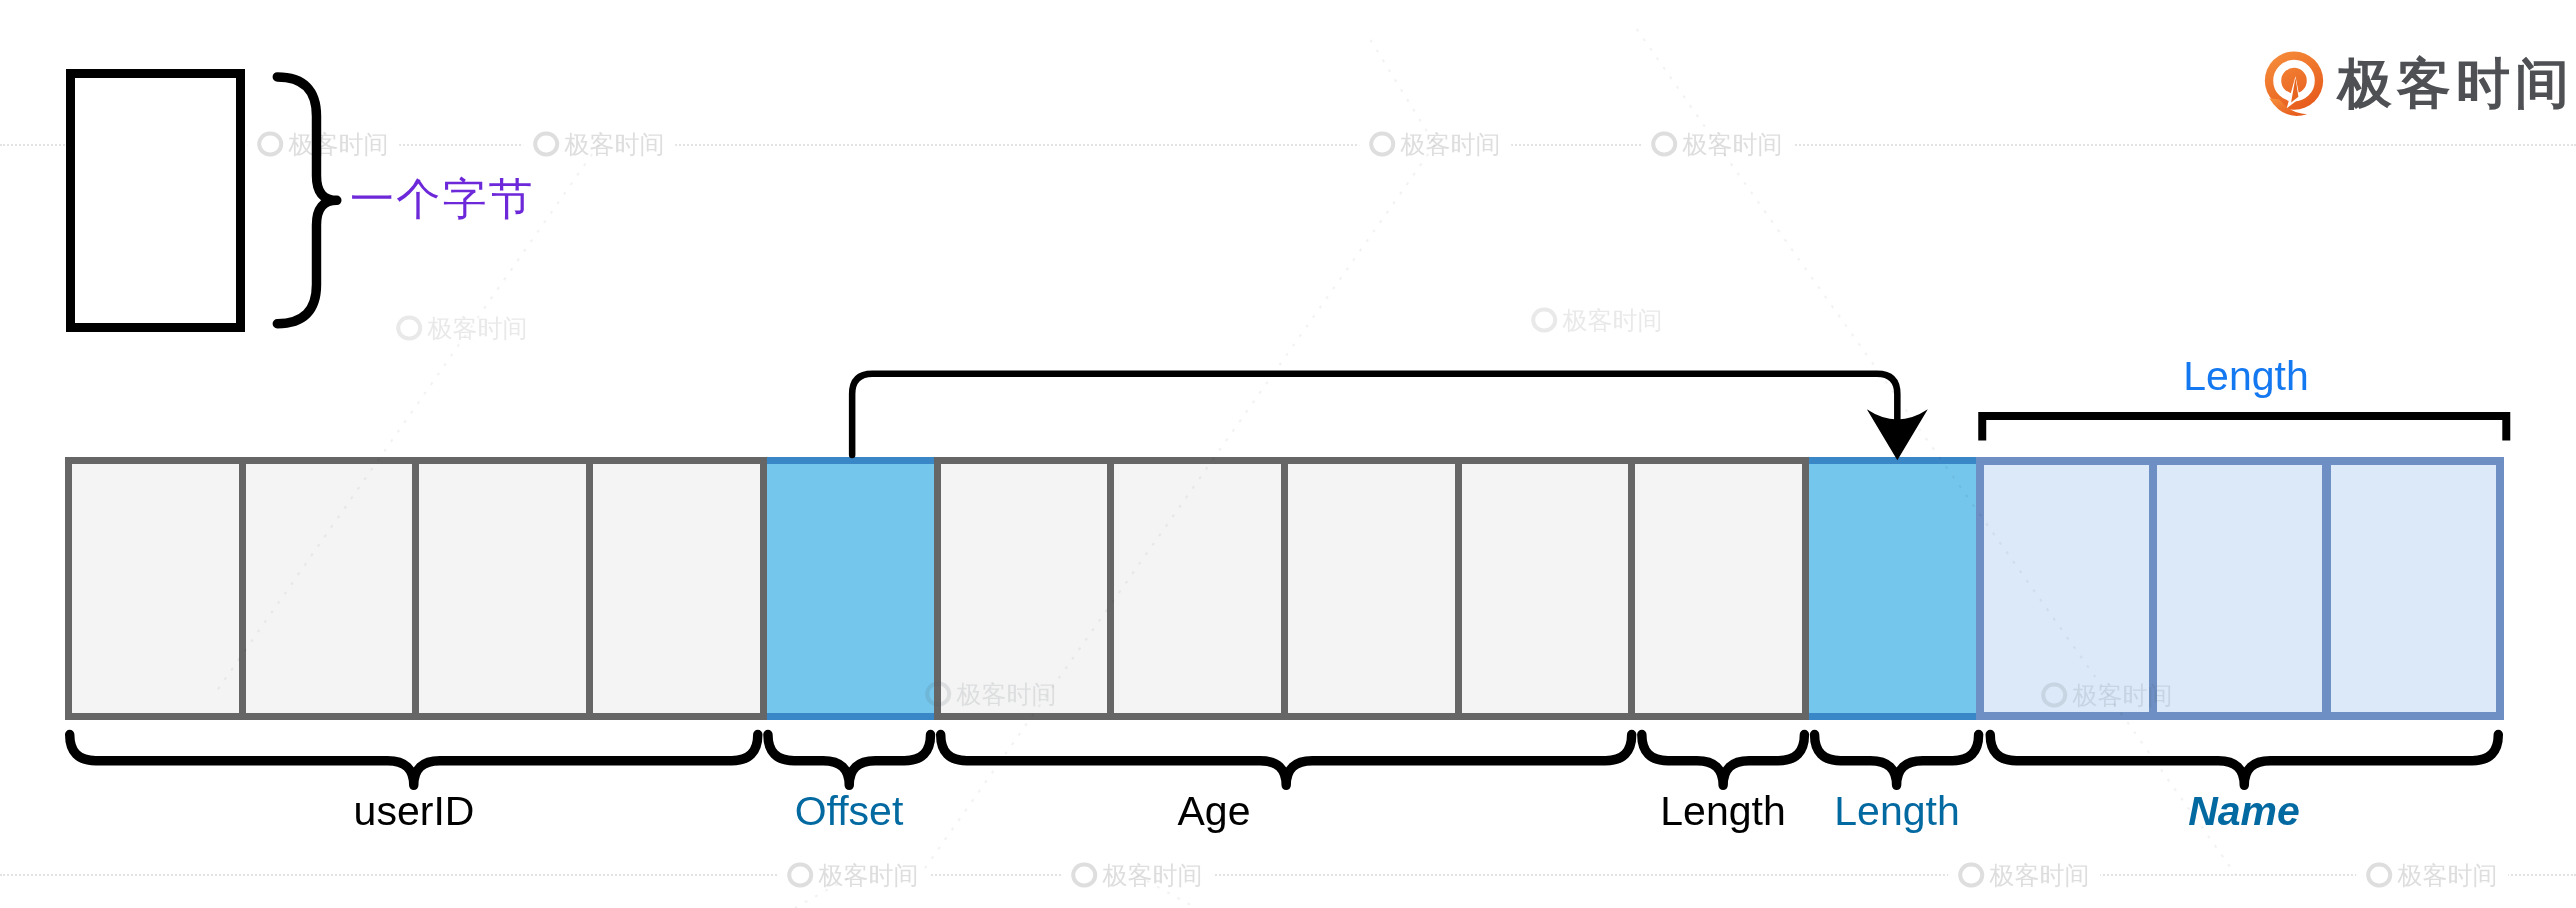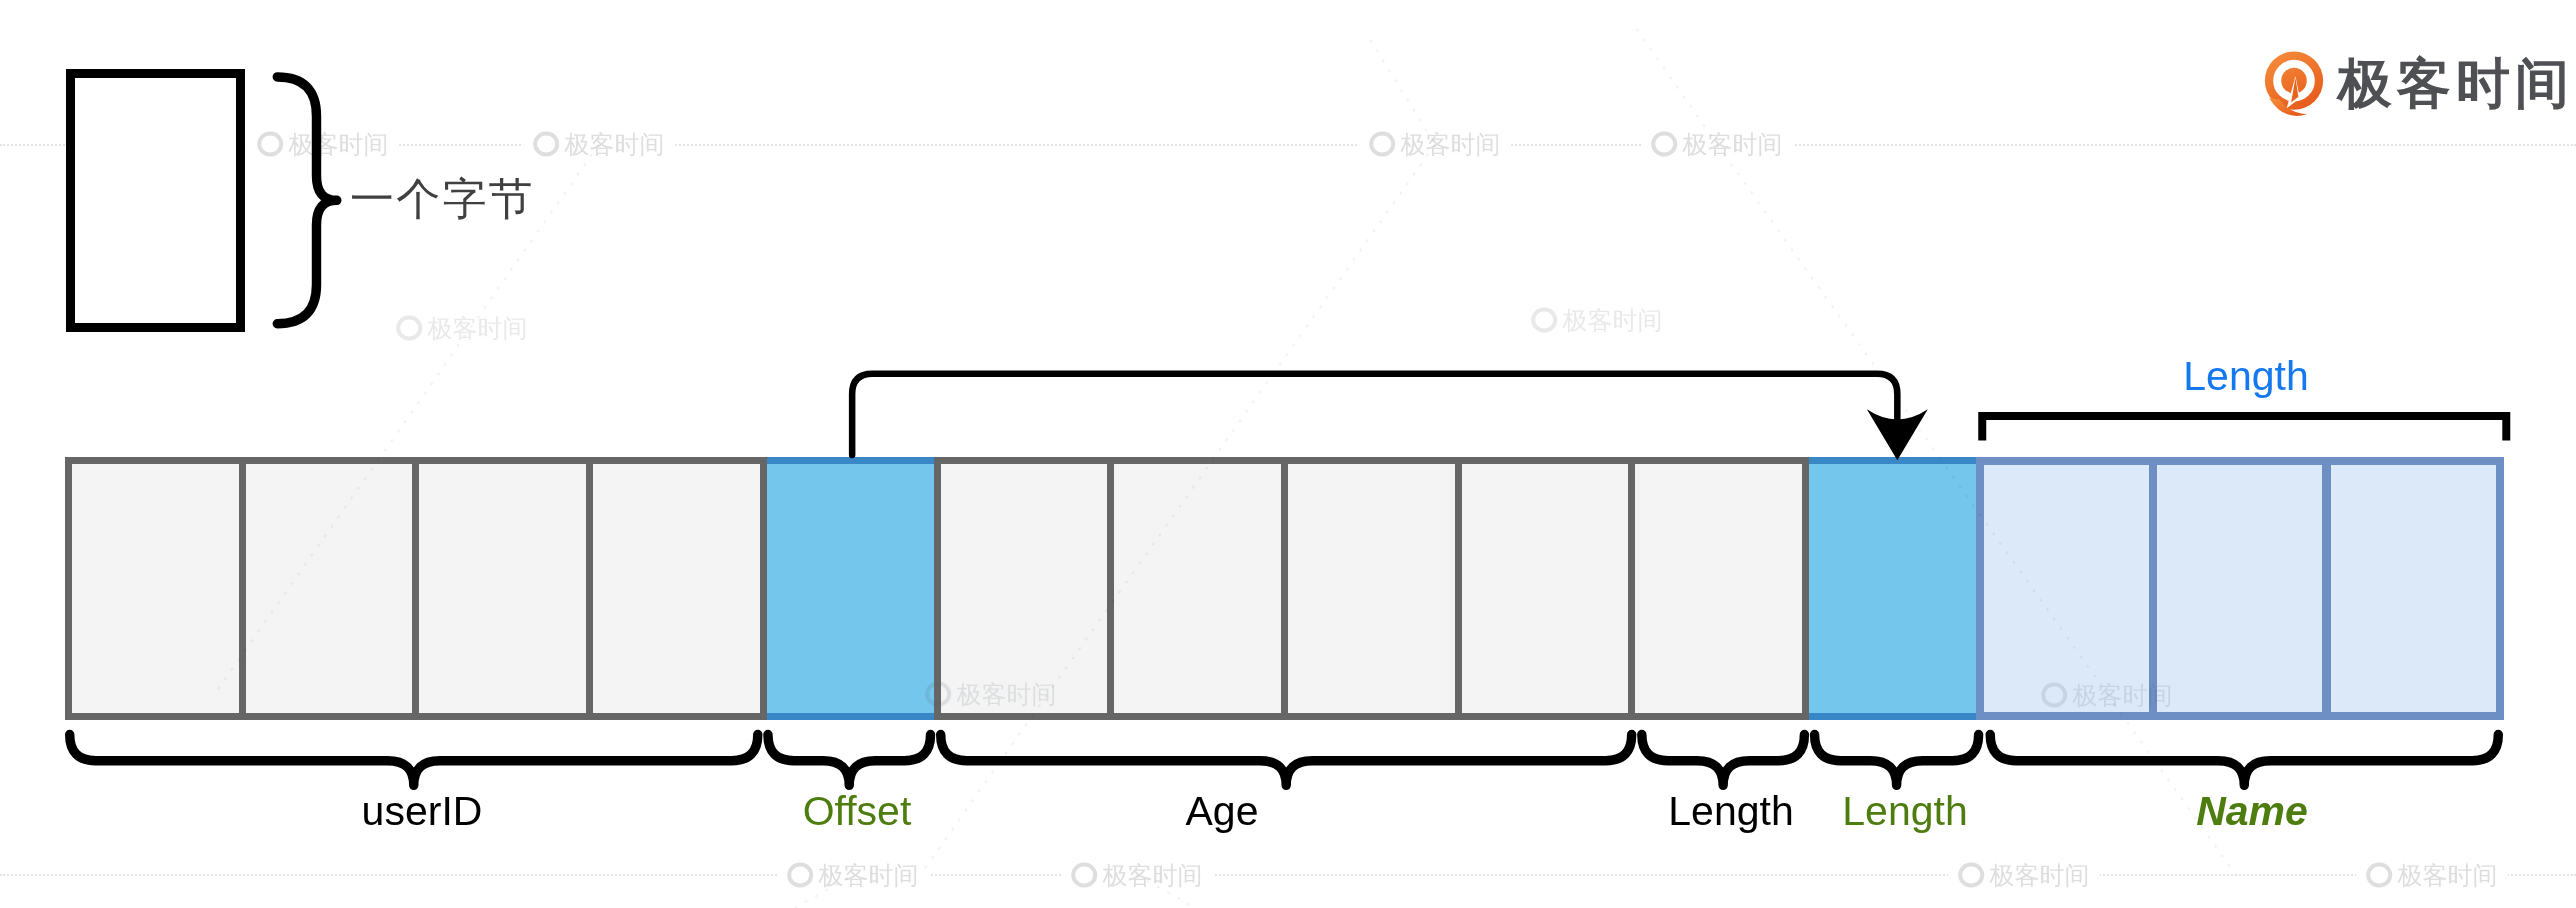--- a/index.html
+++ b/index.html
@@ -13,39 +13,39 @@
   .stamp--bare{background:transparent;color:rgba(120,120,120,0.16);}
   .stamp--incell{background:transparent;color:rgba(80,90,100,0.14);z-index:5;}
   .wm-ring{display:inline-block;width:17.4px;height:17.4px;border:4.4px solid currentColor;border-radius:50%;}
 
   
   #overlay{position:absolute;left:0;top:0;z-index:4;pointer-events:none;}
 
   
   .legend-box{position:absolute;left:66px;top:69px;width:179px;height:263px;
               box-sizing:border-box;border:9.4px solid #000;background:#fff;z-index:3;}
-  .legend-label{position:absolute;left:350px;top:170px;font-size:44px;color:#404040;letter-spacing:2.2px;z-index:4;}
+  .legend-label{position:absolute;left:350px;top:170px;font-size:44px;color:#6d28d9;letter-spacing:2.2px;z-index:4;}
 
   
   .logo{position:absolute;left:2259px;top:48px;display:flex;align-items:center;z-index:4;}
   .logo-text{font-size:54px;font-weight:700;color:#4e5054;letter-spacing:5.1px;margin-left:8.7px;}
 
   
   .row{position:absolute;left:65px;top:457px;display:flex;z-index:3;}
   .cell{position:relative;width:181px;height:263px;box-sizing:border-box;margin-left:-7.3px;
         border:7.3px solid #666666;background:#f4f4f4;}
   .cell:first-child{margin-left:0;}
   .cell.gray{z-index:2;}
   .cell.cyan{background:#74c6ec;border-color:#3a87c8;z-index:1;}
   .cell.name{background:#dbe9f9;border-color:#6d8fc3;border-width:8px;z-index:3;}
 
   
   .flabel{position:absolute;transform:translateX(-50%);top:788px;font-size:41px;color:#000;
-          white-space:nowrap;z-index:4;margin-left:8px;}
-  .flabel.blue{color:#4d7c0f;}
+          white-space:nowrap;z-index:4;}
+  .flabel.blue{color:#0369a1;}
   .flabel.bold{font-weight:700;font-style:italic;}
   .top-length{position:absolute;transform:translateX(-50%);left:2246px;top:353px;font-size:41px;
               color:#1478f0;z-index:4;}
 </style>
 </head>
 <body>
 
 <div id="canvas">
 
   <div class="dotline" style="top:144px"></div>

